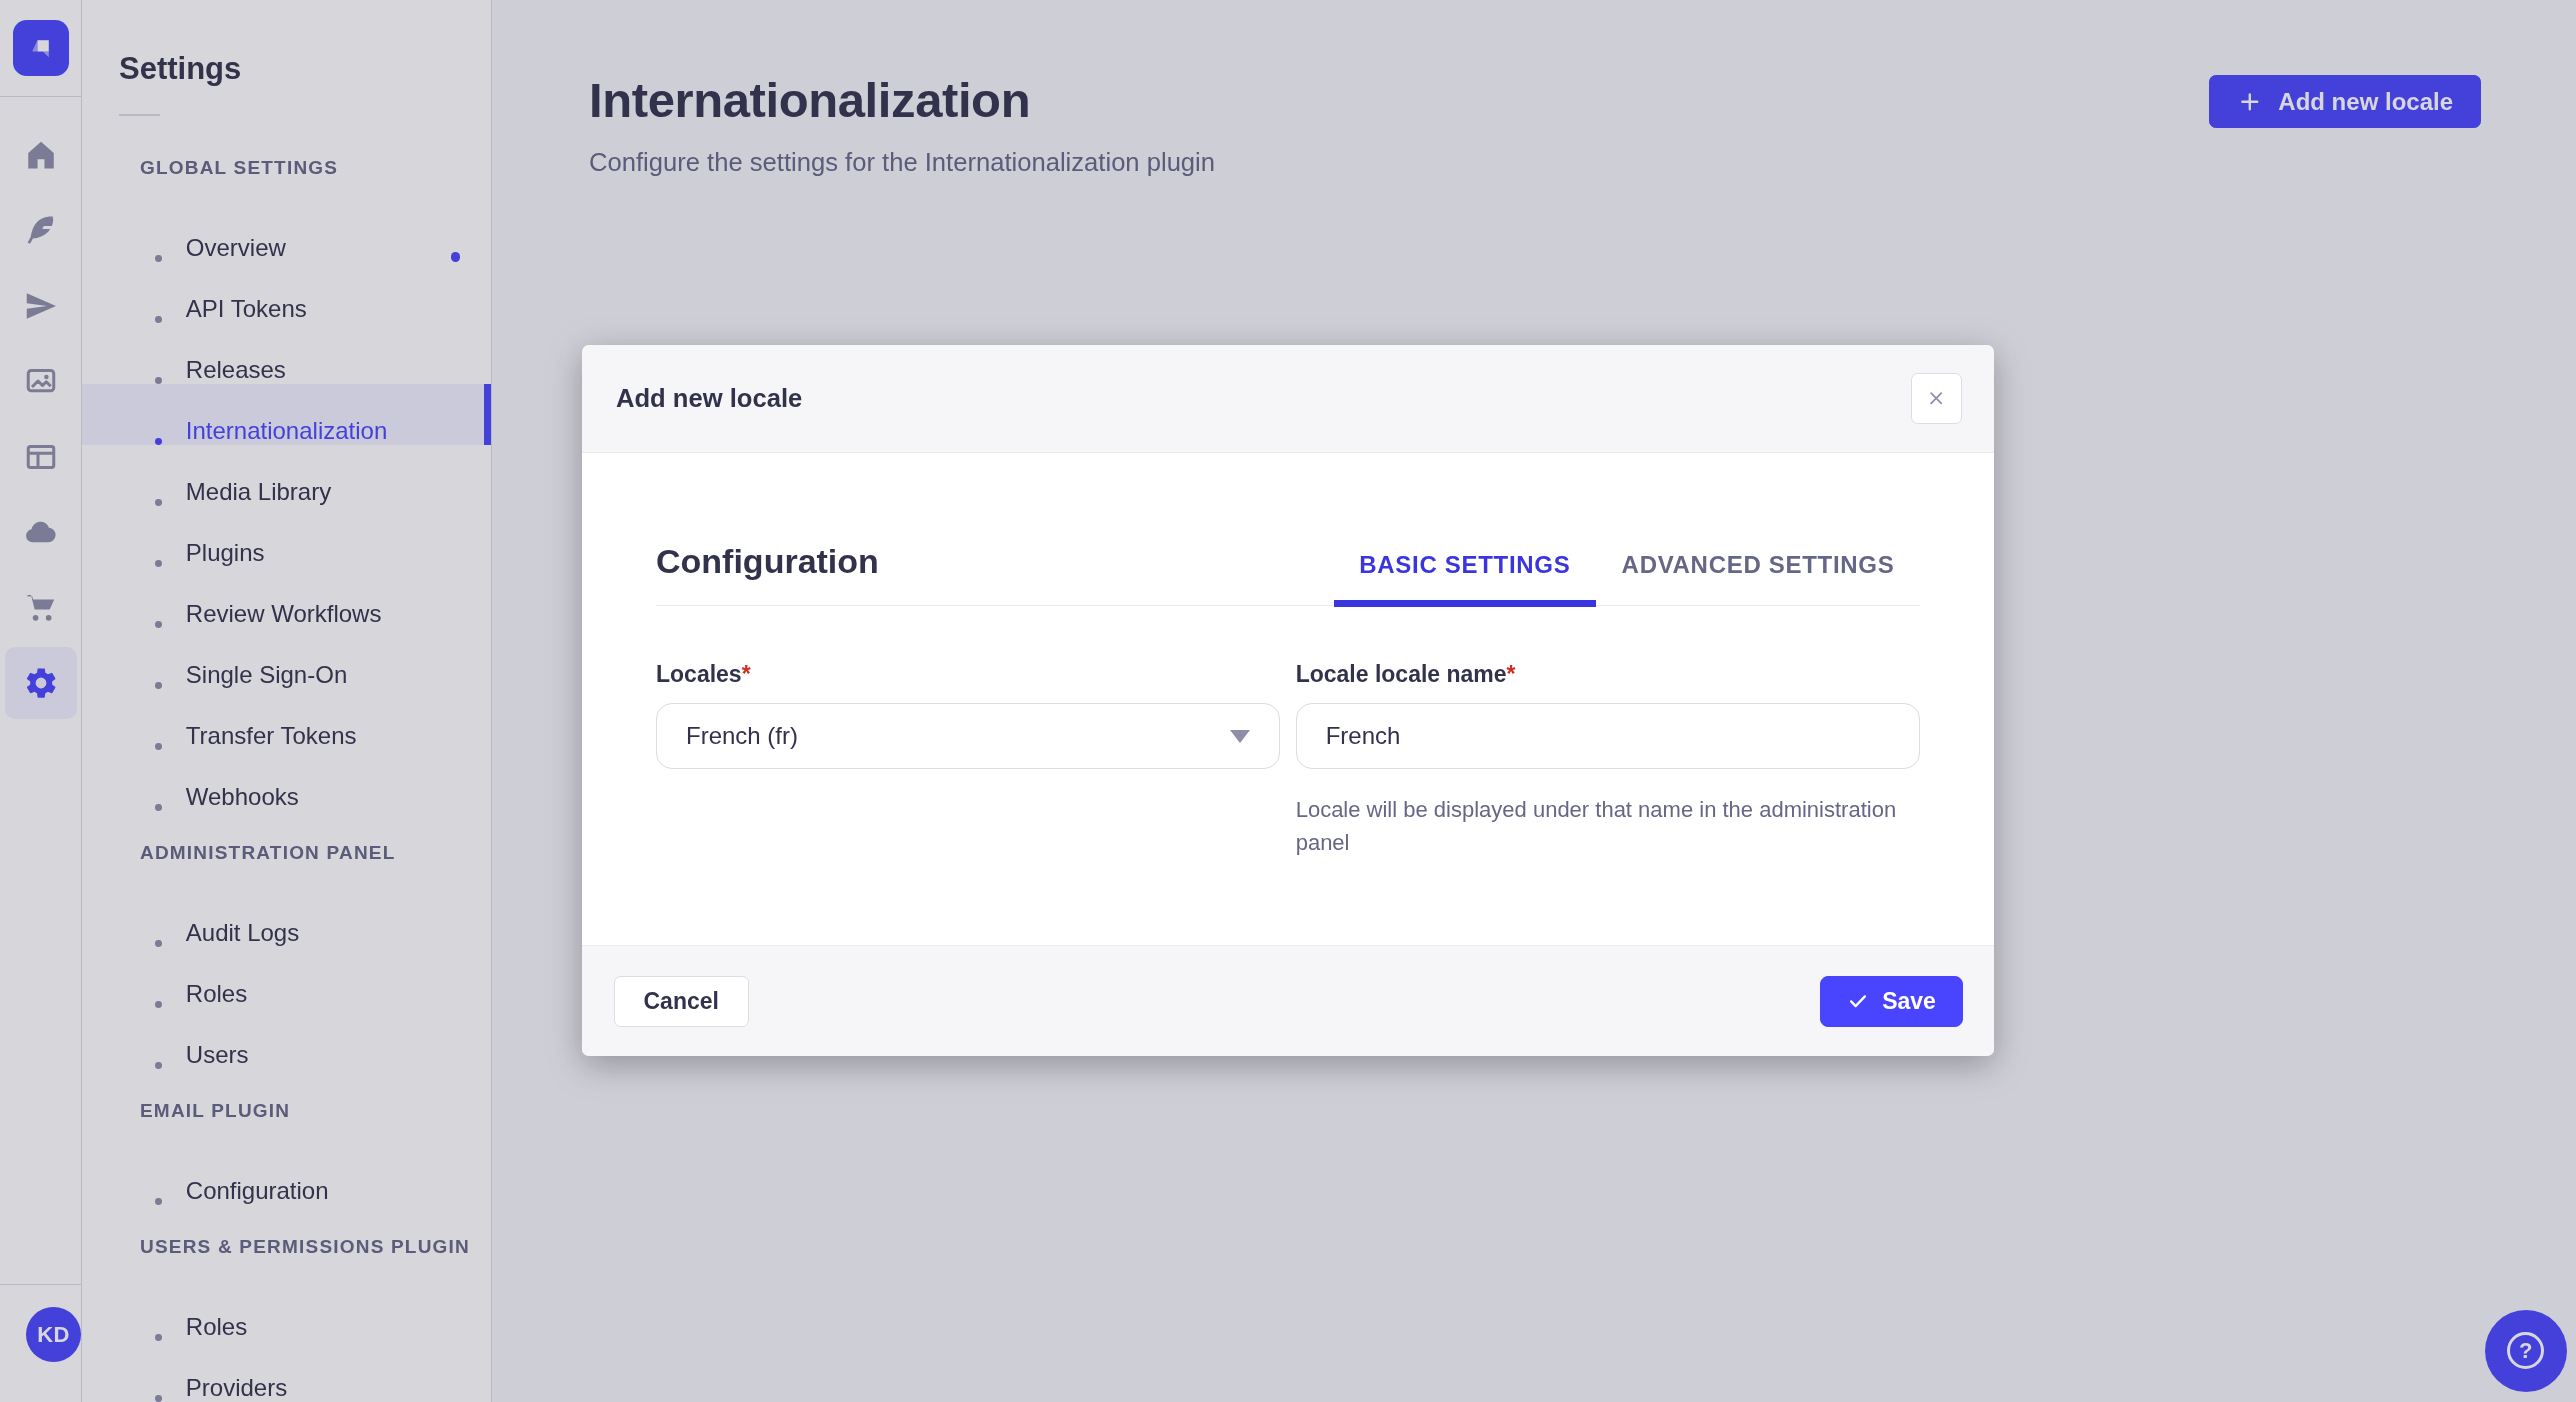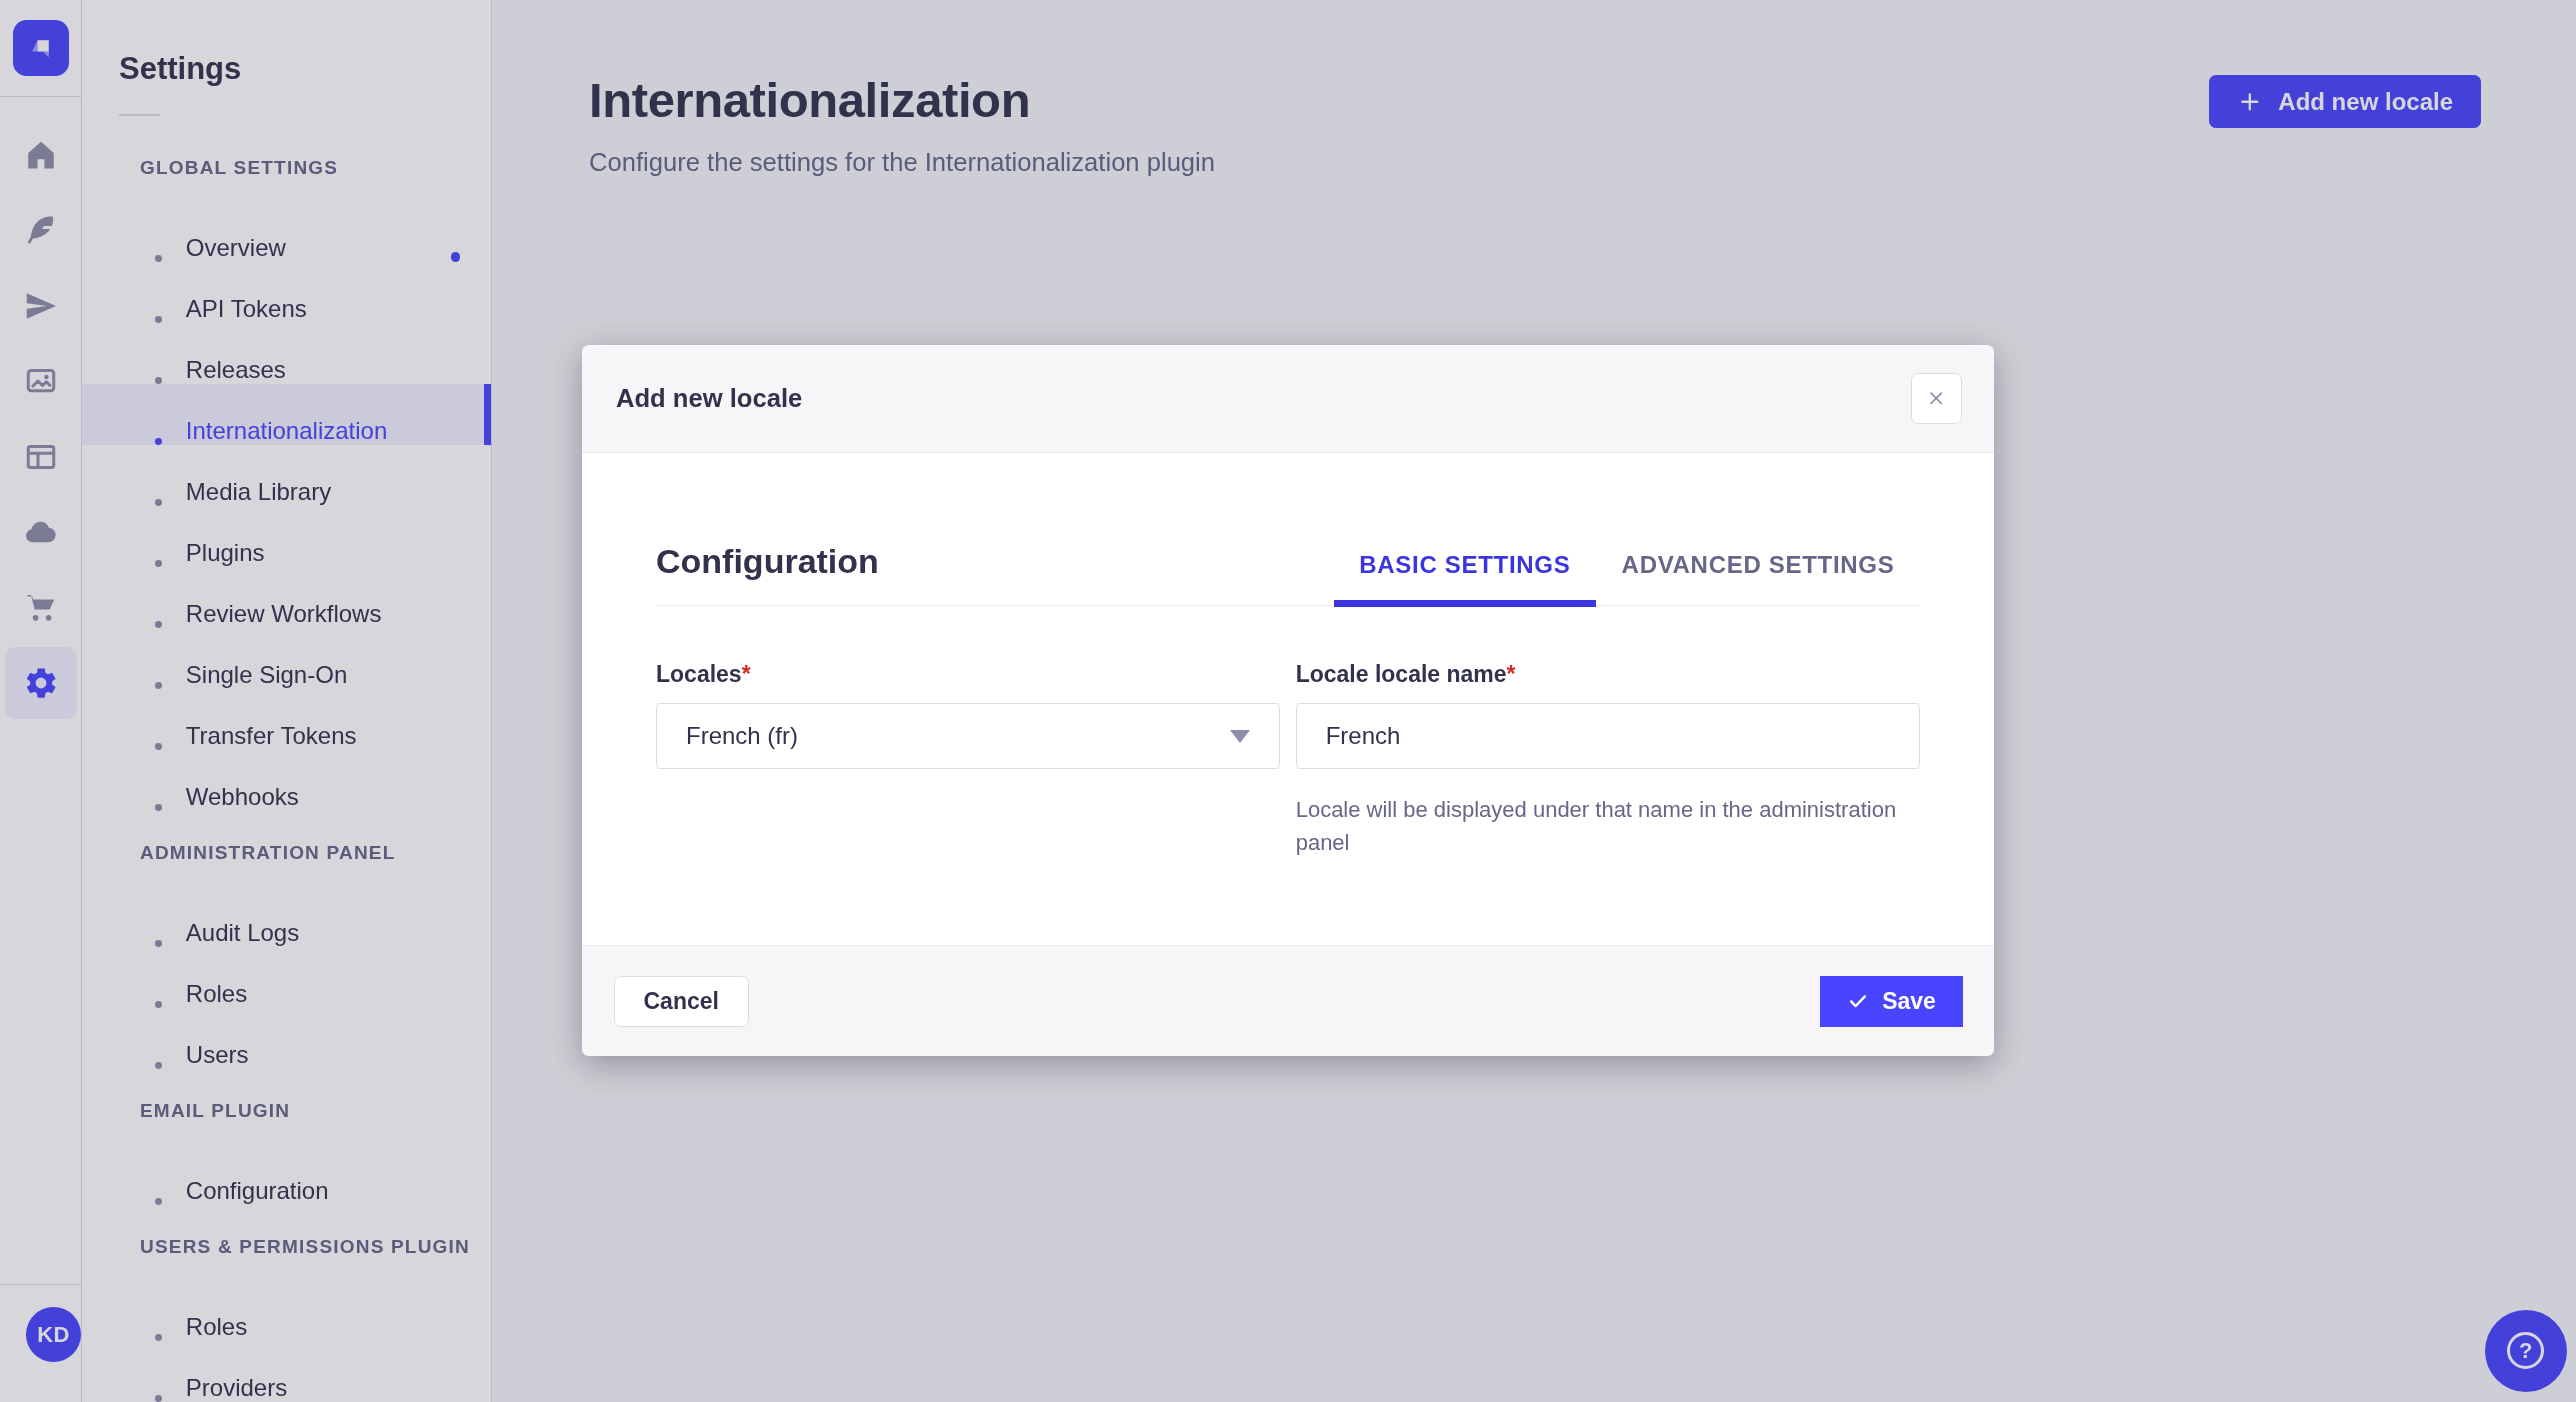--- a/index.html
+++ b/index.html
@@ -56,26 +56,26 @@
   .modal-body { background:#FFFFFF; height:492px; padding:89px 74px 0; }
   .config-row { display:flex; align-items:flex-end; border-bottom:1.7px solid #EAEAEF; }
   .config-title { flex:1; font-size:34px; font-weight:600; color:#32324D; padding-bottom:24px; }
   .tab { padding:0 25.6px 25.6px; font-size:24px; font-weight:bold; letter-spacing:0.7px; position:relative; color:#666687; cursor:pointer; white-space:nowrap; background:none; border:none; font-family:inherit; }
   .tab.active { color:#3B35E0; }
   .tab.active::after { content:""; position:absolute; left:0; right:0; bottom:-1.7px; height:6.8px; background:#3B35E0; }
   .fields { display:flex; gap:15.3px; margin-top:55px; }
   .field { flex:1; min-width:0; }
   .field-label { font-size:23px; font-weight:600; color:#32324D; }
   .req { color:#D02B20; }
-  .select-box, .text-input { margin-top:15.3px; height:66px; width:100%; border:0.9px solid #DCDCE4; border-radius:4px; background:#FFFFFF; display:flex; align-items:center; justify-content:space-between; padding:12px 29px; font-size:24px; color:#32324D; cursor:pointer; font-family:inherit; }
+  .select-box, .text-input { margin-top:15.3px; height:66px; width:100%; border:0.9px solid #DCDCE4; border-radius:16px; background:#FFFFFF; display:flex; align-items:center; justify-content:space-between; padding:12px 29px; font-size:24px; color:#32324D; cursor:pointer; font-family:inherit; }
   .caret-down { width:0; height:0; border-left:10.2px solid transparent; border-right:10.2px solid transparent; border-top:13.6px solid #8E8EA9; }
   .hint { margin-top:24px; font-size:22px; color:#666687; line-height:1.5; max-width:656px; }
   .modal-footer { height:111px; background:#F6F6F9; border-top:0.9px solid #EAEAEF; display:flex; align-items:center; justify-content:space-between; padding:0 31.5px; }
   .btn-cancel { height:51px; padding:0 29px; background:#FFFFFF; border:0.9px solid #DCDCE4; border-radius:6.8px; font-size:23px; font-weight:600; color:#32324D; cursor:pointer; font-family:inherit; }
-  .btn-save { height:51px; padding:0 25.6px; background:#4945FF; border:0.9px solid #4945FF; border-radius:0; font-size:23px; font-weight:600; color:#FFFFFF; display:flex; align-items:center; gap:13.6px; cursor:pointer; font-family:inherit; }
+  .btn-save { height:51px; padding:0 25.6px; background:#4945FF; border:0.9px solid #4945FF; border-radius:8px; font-size:23px; font-weight:600; color:#FFFFFF; display:flex; align-items:center; gap:13.6px; cursor:pointer; font-family:inherit; }
   .btn-save svg { width:22px; height:22px; }
 
   
   .help-fab { position:fixed; right:9.4px; bottom:10.2px; width:82px; height:82px; border-radius:50%; background:#4945FF; z-index:10; display:flex; align-items:center; justify-content:center; cursor:pointer; border:none; }
   .q-circle { width:37px; height:37px; border:3.4px solid #FFFFFF; border-radius:50%; color:#FFFFFF; font-size:22px; font-weight:bold; display:flex; align-items:center; justify-content:center; }
   .nowrap { white-space:nowrap; }
 </style>
 </head>
 <body>
 

